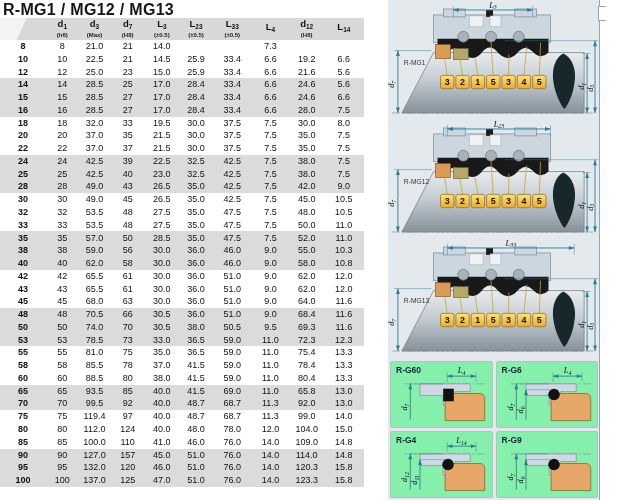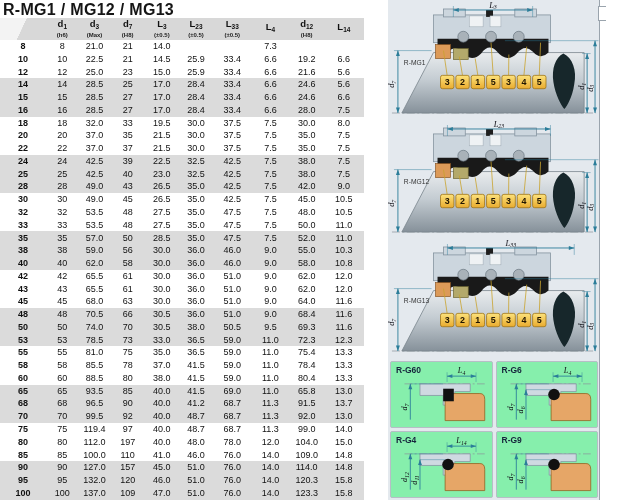--- a/index.html
+++ b/index.html
@@ -423,32 +423,20 @@
           <td>93.5</td>
           <td>85</td>
           <td>40.0</td>
           <td>41.5</td>
           <td>69.0</td>
           <td>11.0</td>
           <td>65.8</td>
           <td>13.0</td>
         </tr>
         <tr class="band">
-          <td>68</td>
-          <td>68</td>
-          <td>96.5</td>
-          <td>90</td>
-          <td>40.0</td>
-          <td>41.2</td>
-          <td>68.7</td>
-          <td>11.3</td>
-          <td>91.5</td>
-          <td>13.7</td>
-        </tr>
-        <tr class="band">
           <td>70</td>
           <td>70</td>
           <td>99.5</td>
           <td>92</td>
           <td>40.0</td>
           <td>48.7</td>
           <td>68.7</td>
           <td>11.3</td>
           <td>92.0</td>
           <td>13.0</td>
@@ -462,21 +450,21 @@
           <td>48.7</td>
           <td>68.7</td>
           <td>11.3</td>
           <td>99.0</td>
           <td>14.0</td>
         </tr>
         <tr>
           <td>80</td>
           <td>80</td>
           <td>112.0</td>
-          <td>197</td>
+          <td>124</td>
           <td>40.0</td>
           <td>48.0</td>
           <td>78.0</td>
           <td>12.0</td>
           <td>104.0</td>
           <td>15.0</td>
         </tr>
         <tr>
           <td>85</td>
           <td>85</td>
@@ -510,21 +498,21 @@
           <td>51.0</td>
           <td>76.0</td>
           <td>14.0</td>
           <td>120.3</td>
           <td>15.8</td>
         </tr>
         <tr class="band">
           <td>100</td>
           <td>100</td>
           <td>137.0</td>
-          <td>109</td>
+          <td>125</td>
           <td>47.0</td>
           <td>51.0</td>
           <td>76.0</td>
           <td>14.0</td>
           <td>123.3</td>
           <td>15.8</td>
         </tr>
       </tbody>
   </table>
 </div>

